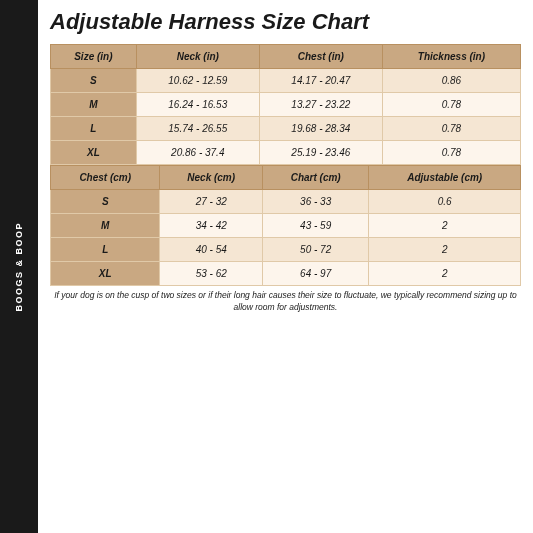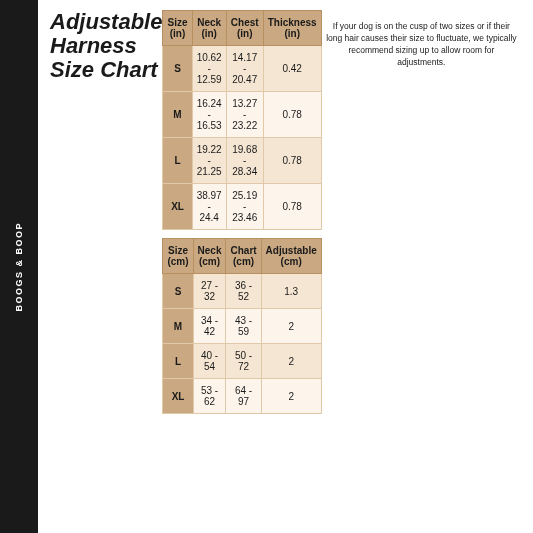--- a/index.html
+++ b/index.html
@@ -25,39 +25,39 @@
       transform: rotate(180deg);
       color: #fff;
       font-size: 9px;
       font-weight: bold;
       letter-spacing: 1.5px;
       text-transform: uppercase;
     }
     .main-content {
       flex: 1;
       display: flex;
-      flex-direction: row;
+      flex-direction: column;
       padding: 10px 12px 0 12px;
       background: #fff;
     }
     .chart-title {
       font-size: 22px;
       font-weight: 900;
       color: #1a1a1a;
       line-height: 1.1;
       margin-bottom: 10px;
       font-style: italic;
     }
     .table-container {
       width: 100%;
     }
     table {
       width: 100%;
       border-collapse: collapse;
-      margin-bottom: 8px;
+      font-style: italic;
     }
     thead tr th {
       background: #c9a882;
       color: #1a1a1a;
       font-size: 10px;
       font-weight: bold;
       padding: 6px 4px;
       text-align: center;
       border: 1px solid #b89060;
     }
@@ -76,21 +76,22 @@
     }
     .size-col {
       font-weight: bold;
       background: #c9a882 !important;
     }
     .footnote {
       font-size: 8.5px;
       color: #1a1a1a;
       text-align: center;
       line-height: 1.4;
-      margin-top: 11px;
+      font-style: italic;
+      margin-top: 4px;
       padding: 0 4px;
     }
   </style>
 </head>
 <body>
 
 <div class="sidebar">
   <span class="sidebar-brand">BOOGS &amp; BOOP</span>
 </div>
 
@@ -105,58 +106,58 @@
             <th>Neck (in)</th>
             <th>Chest (in)</th>
             <th>Thickness (in)</th>
           </tr>
       </thead>
       <tbody id="inches-body">
       <tr>
             <td class="size-col">S</td>
             <td>10.62 - 12.59</td>
             <td>14.17 - 20.47</td>
-            <td>0.42</td>
+            <td>0.86</td>
           </tr>
           <tr>
             <td class="size-col">M</td>
             <td>16.24 - 16.53</td>
             <td>13.27 - 23.22</td>
             <td>0.78</td>
           </tr>
           <tr>
             <td class="size-col">L</td>
-            <td>19.22 - 21.25</td>
+            <td>15.74 - 26.55</td>
             <td>19.68 - 28.34</td>
             <td>0.78</td>
           </tr>
           <tr>
             <td class="size-col">XL</td>
-            <td>38.97 - 24.4</td>
+            <td>20.86 - 37.4</td>
             <td>25.19 - 23.46</td>
             <td>0.78</td>
           </tr>
         </tbody>
     </table>
 
     <table>
       <thead>
         <tr id="cm-header-row">
-        <th>Size (cm)</th>
+        <th>Chest (cm)</th>
             <th>Neck (cm)</th>
             <th>Chart (cm)</th>
             <th>Adjustable (cm)</th>
           </tr>
       </thead>
       <tbody id="cm-body">
       <tr>
             <td class="size-col">S</td>
             <td>27 - 32</td>
-            <td>36 - 52</td>
-            <td>1.3</td>
+            <td>36 - 33</td>
+            <td>0.6</td>
           </tr>
           <tr>
             <td class="size-col">M</td>
             <td>34 - 42</td>
             <td>43 - 59</td>
             <td>2</td>
           </tr>
           <tr>
             <td class="size-col">L</td>
             <td>40 - 54</td>

